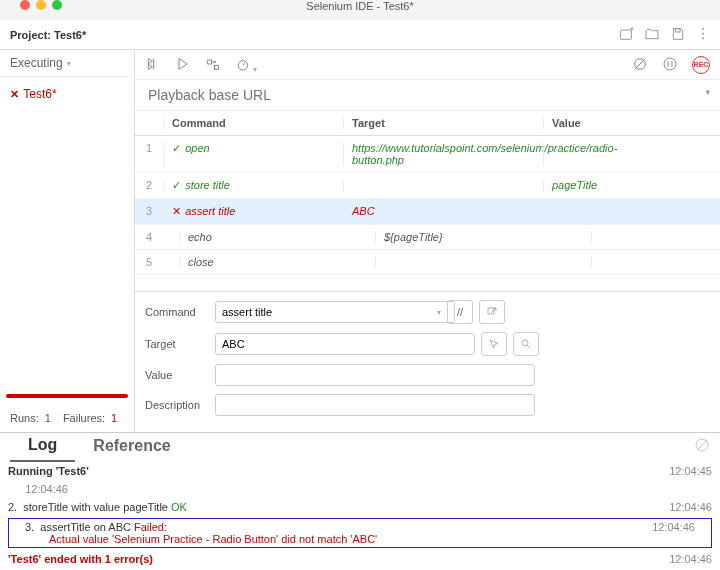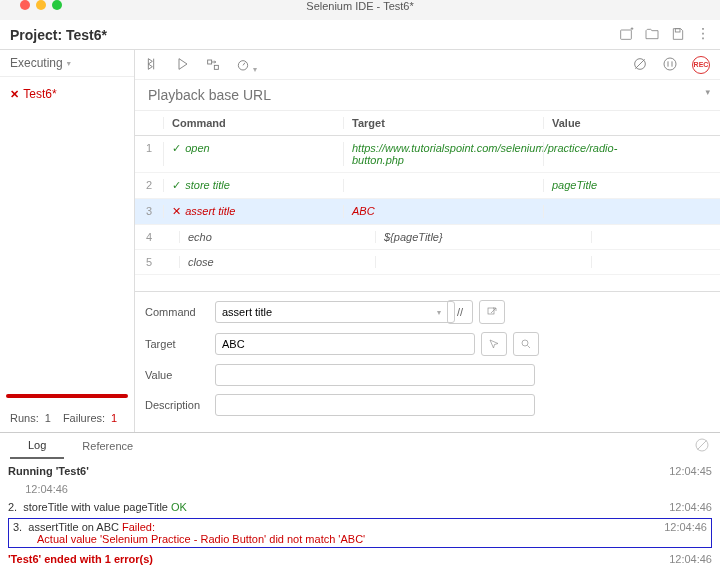--- a/index.html
+++ b/index.html
@@ -5,21 +5,21 @@
 * { box-sizing: border-box; margin: 0; padding: 0; font-family: -apple-system, BlinkMacSystemFont, "Segoe UI", Arial, sans-serif; }
 body { width: 720px; height: 570px; background: #fff; font-size: 11px; color: #333; overflow: hidden; }
 .titlebar { height: 20px; background: #f4f4f4; display: flex; align-items: flex-start; padding: 0 20px; position: relative; }
 .traffic { display: flex; gap: 6px; }
 .dot { width: 10px; height: 10px; border-radius: 50%; }
 .dot.red { background: #ff5f56; }
 .dot.yellow { background: #ffbd2e; }
 .dot.green { background: #27c93f; }
 .titlebar-title { position: absolute; left: 0; right: 0; text-align: center; font-size: 11px; font-weight: 500; color: #555; }
 .toolbar { height: 30px; border-bottom: 1px solid #ddd; display: flex; align-items: center; padding: 0 10px; justify-content: space-between; }
-.project-label { font-size: 14px; font-weight: 600; }
+.project-label { font-size: 11px; font-weight: 600; }
 .toolbar-icons { display: flex; gap: 10px; color: #888; }
 .toolbar-icons svg { width: 16px; height: 16px; stroke: #888; fill: none; stroke-width: 1.3; }
 .menu-dots { font-size: 14px; line-height: 1; }
 .main { display: flex; height: 382px; }
 .sidebar { width: 135px; border-right: 1px solid #ddd; display: flex; flex-direction: column; }
 .sidebar-header { padding: 6px 10px; border-bottom: 1px solid #eee; font-size: 12px; color: #666; display: flex; align-items: center; gap: 4px;}
 .test-list { flex: 1; padding: 4px 0; }
 .test-item { padding: 6px 10px; color: #c00; font-size: 12px; display: flex; align-items: center; gap: 4px; }
 .test-item .x { color: #c00; font-weight: bold; font-size: 11px; }
 .runfail { padding: 8px 10px; font-size: 11px; color: #555; display: flex; gap: 6px;}
@@ -48,31 +48,31 @@
 .row-selected { background: #e3f0ff; }
 .tick { font-style: normal; margin-right: 4px; }
 .editor { border-top: 1px solid #ddd; padding: 8px 10px; }
 .editor-row { display: flex; align-items: center; margin-bottom: 8px; }
 .editor-label { width: 70px; font-size: 11px; color: #555; }
 .editor-input { border: 1px solid #ccc; padding: 4px 6px; font-size: 11px; border-radius: 3px; }
 .cmd-input { width: 240px; }
 .btn-small { border: 1px solid #ccc; padding: 3px 6px; margin-left: 6px; border-radius: 3px; font-size: 11px; color: #666; display: inline-flex; align-items: center; justify-content: center; width: 26px; height: 24px;}
 .btn-small svg { width: 12px; height: 12px; stroke: #888; fill: none; stroke-width: 1.3;}
 .bottom-tabs { border-top: 1px solid #ccc; display: flex; align-items: center; padding: 0 10px; height: 26px; position: relative;}
-.tab { padding: 6px 18px; font-size: 11px; color: #666; cursor: pointer; }
+.tab { padding: 6px 18px; font-size: 16px; color: #666; cursor: pointer; font-weight: bold; }
 .tab.active { border-bottom: 2px solid #666; color: #333;}
 .clear-icon { position: absolute; right: 10px; color: #aaa; }
 .clear-icon svg { width: 16px; height: 16px; stroke: #bbb; fill: none; stroke-width: 1.3;}
 .log { padding: 4px 8px; font-size: 11px; }
 .log-row { display: flex; justify-content: space-between; padding: 3px 0; gap: 19px; }
 .log-msg { flex: 1; }
 .log-time { color: #888; width: 60px; text-align: right;}
 .log-ok { color: #2a8a2a; }
 .log-err { color: #c00; }
-.log-highlight { border: 1.5px solid #2020cc; padding: 2px 4px; margin: 2px 0;}
+.log-highlight { border: 1.5px solid #2020cc; padding: 2px 16px; margin: 2px 0;}
 .log-bold { font-weight: bold; }
 </style>
 </head>
 <body>
 
 <div class="titlebar">
   <div class="traffic">
     <div class="dot red"></div>
     <div class="dot yellow"></div>
     <div class="dot green"></div>

